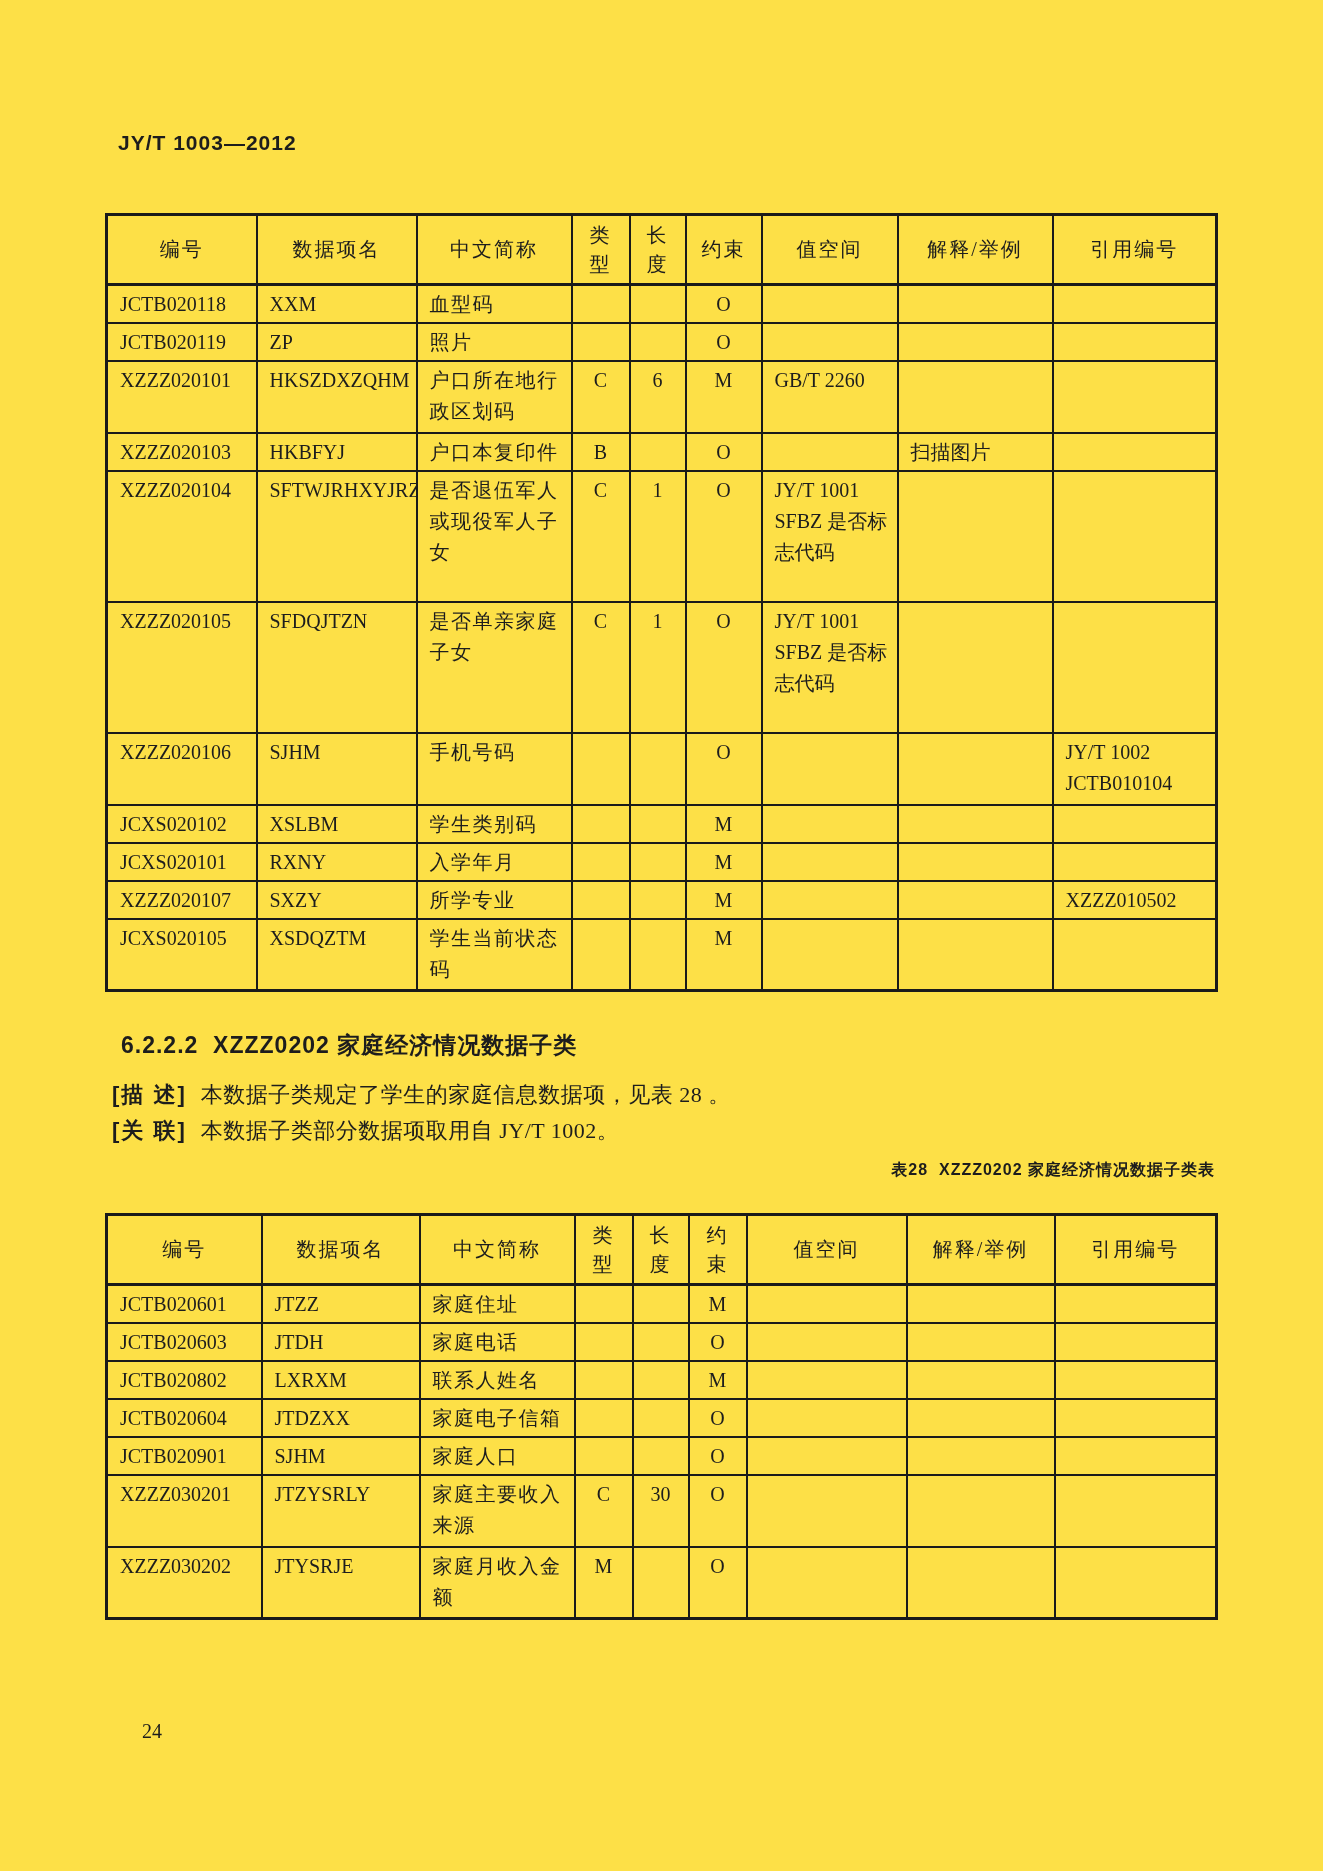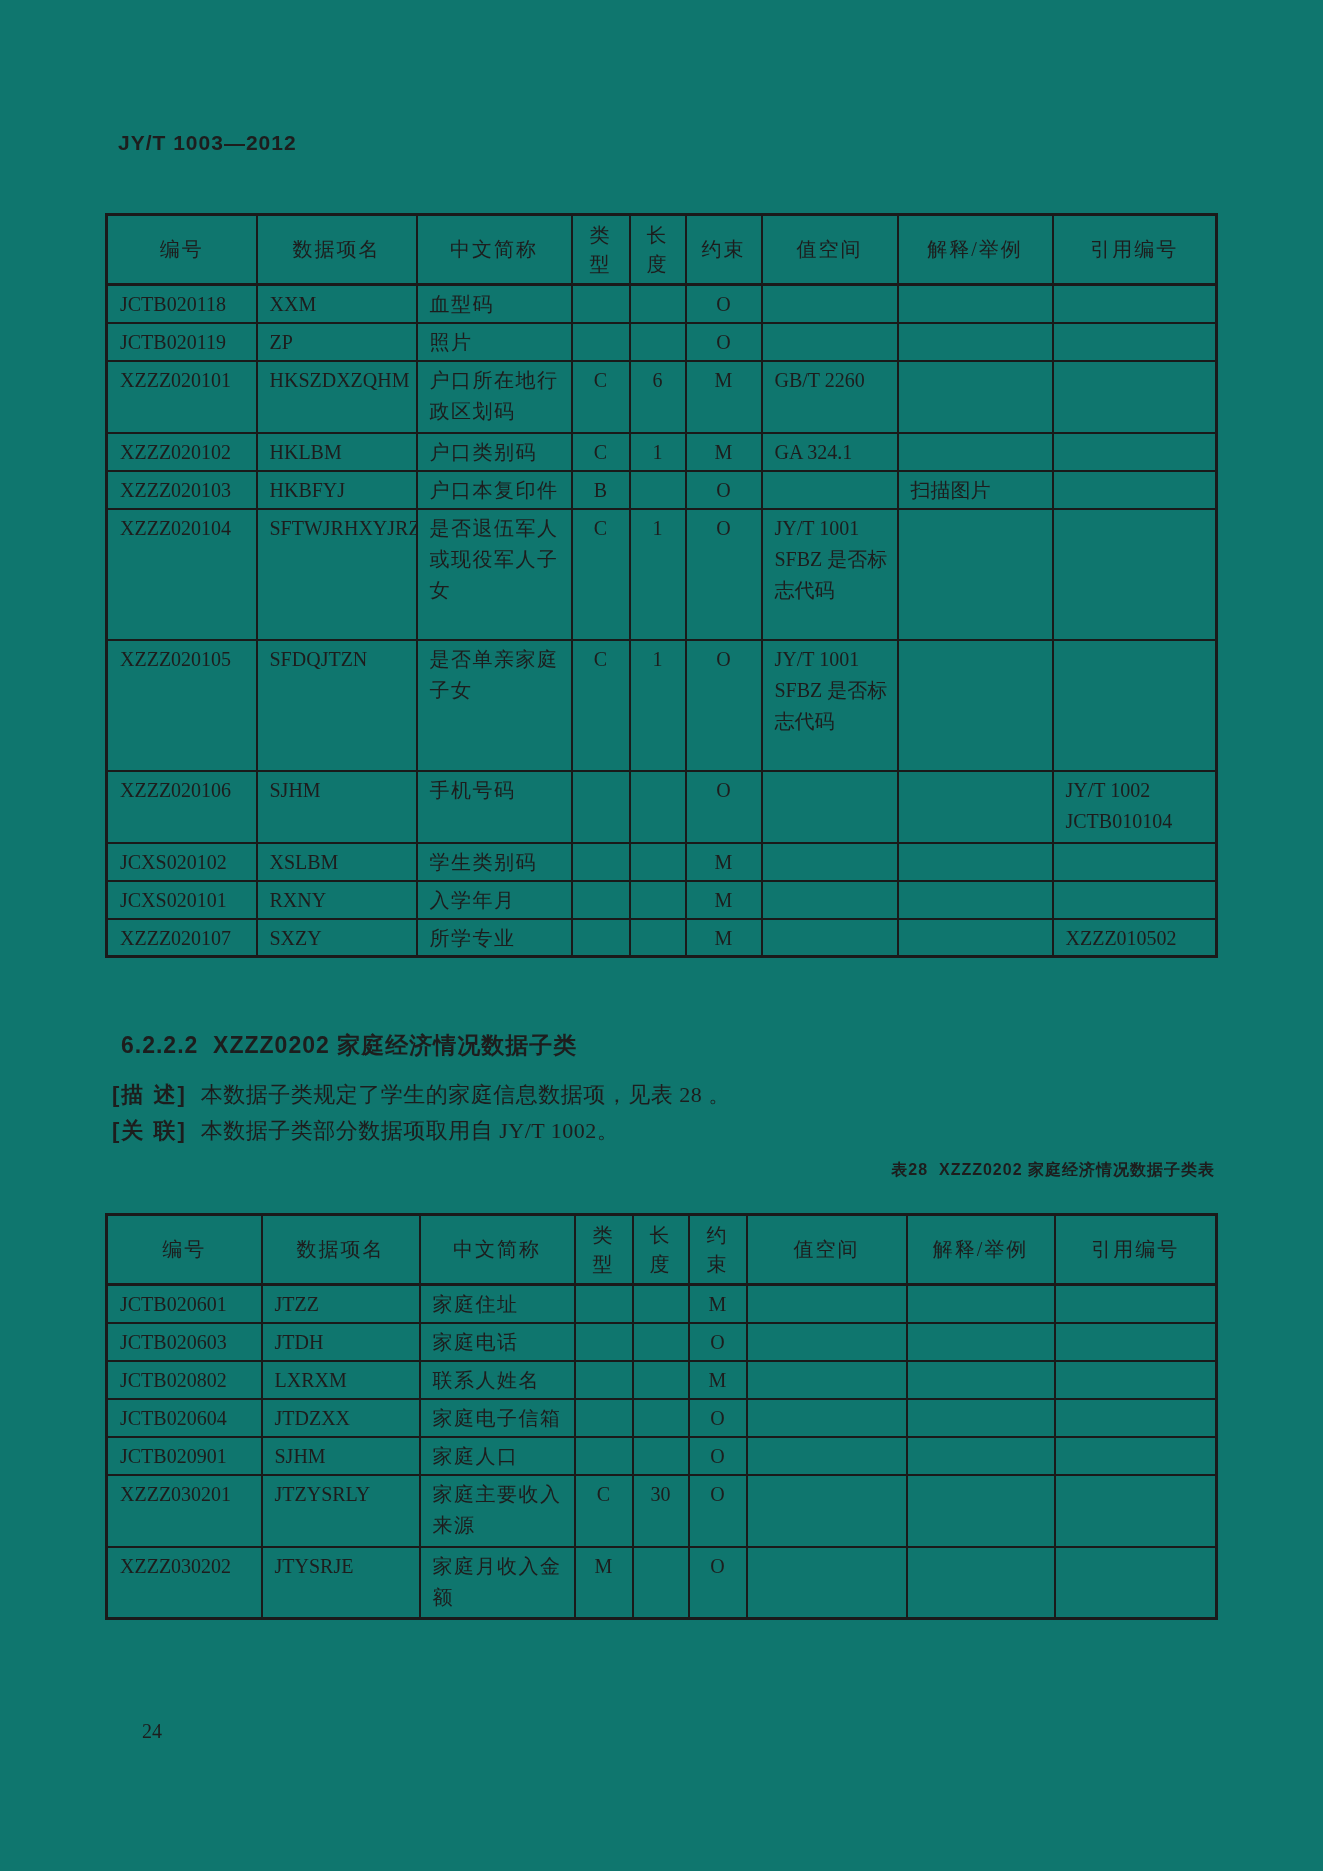--- a/index.html
+++ b/index.html
@@ -1,19 +1,19 @@
 <!DOCTYPE html>
 <html><head>
 <meta charset="utf-8">
 <style>
   html,body{margin:0;padding:0;background:#e8e8e8;}
   .page{
     position:relative;
     width:1323px;height:1871px;
-    background:#0f766e;
+    background:#fde047;
     margin:0 auto;
     overflow:hidden;
     color:#1d1d1d;
     font-family:"Liberation Serif","DejaVu Serif",serif;
   }
   .doc-number{
     position:absolute;left:118px;top:131px;
     font-family:"Liberation Sans","DejaVu Sans",sans-serif;
     font-weight:bold;font-size:21px;letter-spacing:1px;
     white-space:pre;
@@ -145,31 +145,20 @@
           <td>户口所在地行
 政区划码</td>
           <td class="center">C</td>
           <td class="center">6</td>
           <td class="center">M</td>
           <td>GB/T 2260</td>
           <td></td>
           <td></td>
         </tr>
         <tr>
-          <td>XZZZ020102</td>
-          <td>HKLBM</td>
-          <td>户口类别码</td>
-          <td class="center">C</td>
-          <td class="center">1</td>
-          <td class="center">M</td>
-          <td>GA 324.1</td>
-          <td></td>
-          <td></td>
-        </tr>
-        <tr>
           <td>XZZZ020103</td>
           <td>HKBFYJ</td>
           <td>户口本复印件</td>
           <td class="center">B</td>
           <td class="center"></td>
           <td class="center">O</td>
           <td></td>
           <td>扫描图片</td>
           <td></td>
         </tr>
@@ -239,20 +228,32 @@
         <tr>
           <td>XZZZ020107</td>
           <td>SXZY</td>
           <td>所学专业</td>
           <td class="center"></td>
           <td class="center"></td>
           <td class="center">M</td>
           <td></td>
           <td></td>
           <td>XZZZ010502</td>
+        </tr>
+        <tr class="r2">
+          <td>JCXS020105</td>
+          <td>XSDQZTM</td>
+          <td>学生当前状态
+码</td>
+          <td class="center"></td>
+          <td class="center"></td>
+          <td class="center">M</td>
+          <td></td>
+          <td></td>
+          <td></td>
         </tr>
       </tbody>
   </table>
 
   <div class="section-heading">6.2.2.2  XZZZ0202 家庭经济情况数据子类</div>
 
   <div class="para para-desc"><span class="label">[描 述]</span><span class="text">本数据子类规定了学生的家庭信息数据项，见表 28 。</span></div>
 
   <div class="para para-rel"><span class="label">[关 联]</span><span class="text">本数据子类部分数据项取用自 JY/T 1002。</span></div>
 

